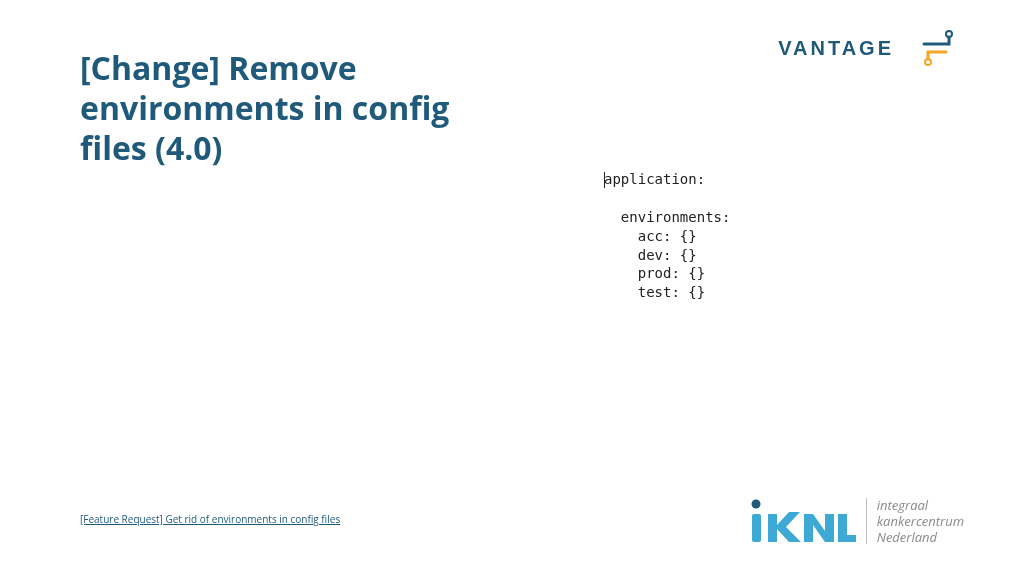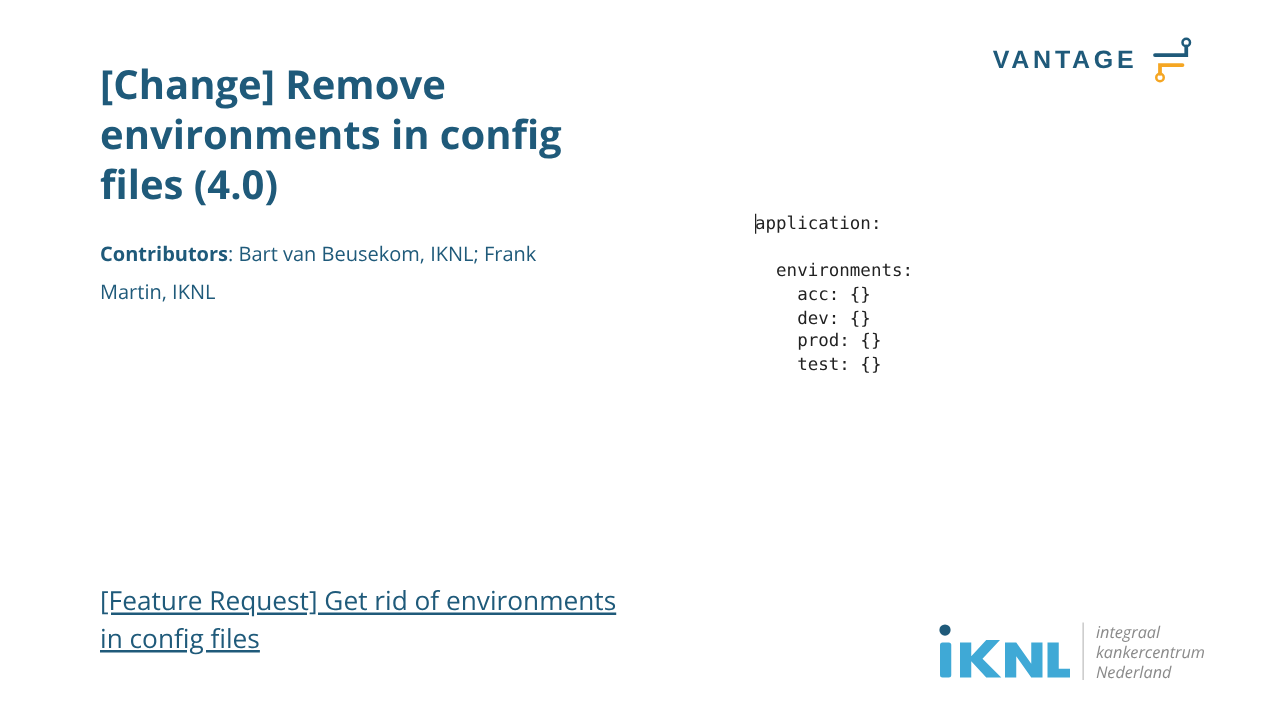--- a/index.html
+++ b/index.html
@@ -2,26 +2,26 @@
 <html><head>
 <meta charset="utf-8">
 <style>
   * { box-sizing: border-box; margin: 0; padding: 0; }
   html, body { width: 1024px; height: 576px; font-family: "Segoe UI", "Open Sans", Arial, sans-serif; background: #fff; color: #1f5a7a; }
   .slide { position: relative; width: 1024px; height: 576px; padding: 48px 80px 40px 80px; }
   .heading { font-size: 32px; font-weight: 700; line-height: 1.25; color: #1f5a7a; max-width: 380px; margin-bottom: 20px; }
   .body-text { font-size: 16px; line-height: 1.9; color: #1f5a7a; max-width: 380px; margin-bottom: 18px; }
   .meta { font-size: 16px; line-height: 1.9; color: #1f5a7a; max-width: 380px; margin-bottom: 12px; }
   .meta .label { font-weight: 700; }
-  .link-row { position: absolute; left: 80px; bottom: 50px; font-size: 21px; max-width: 420px; line-height: 1.4; }
+  .link-row { position: absolute; left: 80px; bottom: 50px; font-size: 10px; max-width: 420px; line-height: 1.4; }
   .link-row a { color: #1f5a7a; text-decoration: underline; }
   .code-box { position: absolute; right: 120px; top: 170px; width: 300px; font-family: "Consolas", "Menlo", monospace; font-size: 14px; color: #222; white-space: pre; line-height: 1.35; }
   .code-box .cursor { border-left: 1px solid #222; display:inline-block; height:1.1em; vertical-align: middle; margin-right:-1px;}
   
-  .vantage-logo { position: absolute; top: 28px; right: 68px; display: flex; align-items: center; gap: 6px; }
+  .vantage-logo { position: absolute; top: 28px; right: 68px; display: flex; align-items: center; gap: 22px; }
   .vantage-word { font-family: Arial, sans-serif; font-weight: 700; letter-spacing: 3px; font-size: 20px; color: #1f5a7a; }
   .vantage-mark svg { display:block; }
   
   .iknl-logo { position: absolute; right: 60px; bottom: 30px; display: flex; align-items: center; gap: 10px; font-style: italic; }
   .iknl-mark { display:flex; align-items:flex-end; }
   .iknl-mark svg { display:block; }
   .iknl-divider { width:1px; height:46px; background:#bfbfbf; }
   .iknl-text { font-size: 13px; line-height: 1.25; color: #8a8a8a; }
 </style>
 </head>
@@ -37,23 +37,20 @@
         <path d="M33 9 L33 16 L8 16" fill="none" stroke="#1f5a7a" stroke-width="3" stroke-linecap="round"></path>
         <path d="M30 24 L12 24 L12 31" fill="none" stroke="#f5a623" stroke-width="3" stroke-linecap="round"></path>
         <circle cx="12" cy="34" r="3" fill="none" stroke="#f5a623" stroke-width="2"></circle>
       </svg>
     </span>
   </div>
 
   <h1 class="heading">[Change] Remove environments in config files (4.0)</h1>
 
 
-  <p class="meta">
-    <span class="label">Contributors</span><span>: Bart van Beusekom, IKNL; Frank Martin, IKNL</span>
-  </p>
 
 
   <div class="link-row">
     <a href="#">[Feature Request] Get rid of environments in config files</a>
   </div>
 
   <div class="code-box"><span class="cursor"></span><span>application:</span>
 
 <span>  environments:</span>
 <span>    acc: {}</span>

